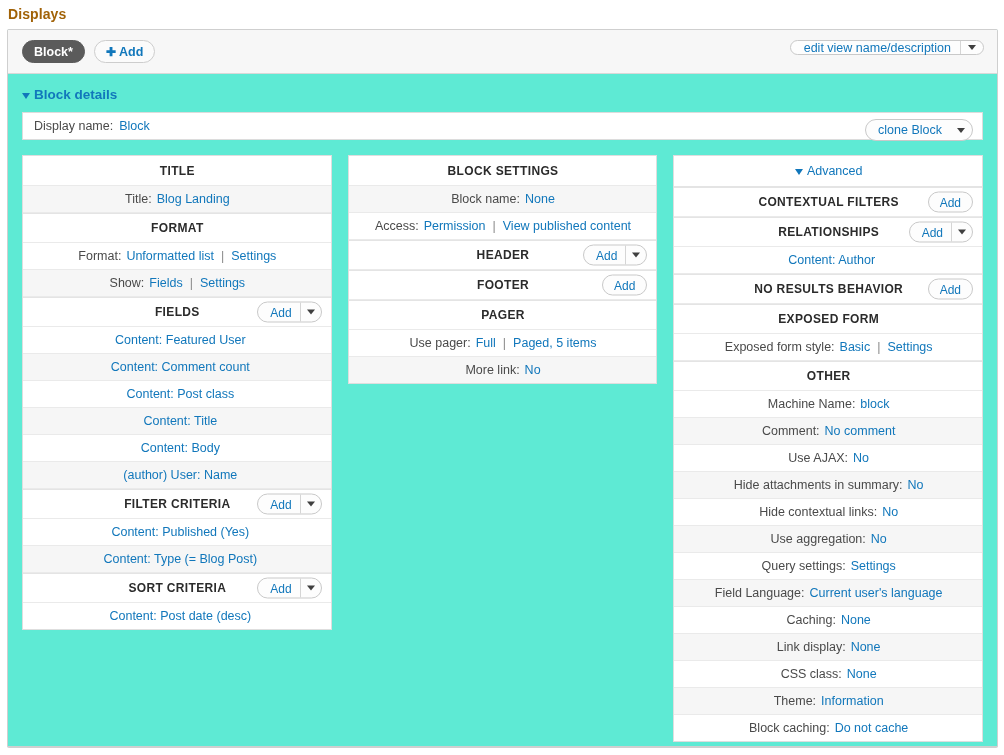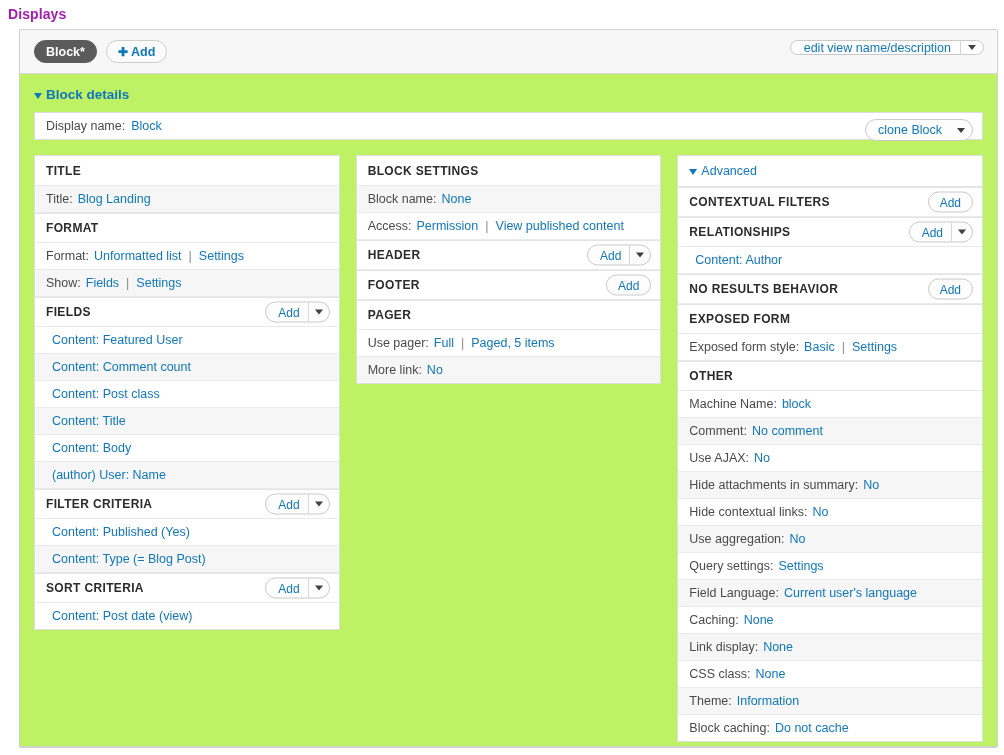--- a/index.html
+++ b/index.html
@@ -15,32 +15,32 @@
     height: 755px;
     overflow: hidden;
     background: #ffffff;
     box-sizing: border-box;
   }
 
   
   .page-title {
     font-size: 14px;
     font-weight: bold;
-    color: #a21caf;
+    color: #a16207;
     padding: 6px 18px 7px 8px;
     letter-spacing: 0.1px;
   }
 
   
   .views-edit {
-    margin: 0 6px 0 19px;
+    margin: 0 6px 0 7px;
     border: 1px solid #cfcfcf;
     border-bottom-width: 2px;
     border-radius: 2px;
-    background: #bef264;
+    background: #5eead4;
     height: 719px;
     box-sizing: border-box;
     display: flex;
     flex-direction: column;
   }
 
   
   .tabs-bar {
     height: 44px;
     background: #f7f7f7;
@@ -206,20 +206,21 @@
   
   .row {
     position: relative;
     box-sizing: border-box;
     padding: 6px 10px 6px 11px;
     min-height: 26px;
     display: flex;
     align-items: center;
     font-size: 12.5px;
     border-bottom: 1px solid #eaeaea;
+    justify-content: center;
   }
   .row:last-child { border-bottom: none; }
   .row.shaded { background: #f6f6f6; }
   .row.bucket {
     font-weight: bold;
     color: #2b2b2b;
     font-size: 12px;
     letter-spacing: 0.35px;
     min-height: 30px;
     background: #ffffff;
@@ -394,21 +395,21 @@
               <span>SORT CRITERIA</span>
               <div class="add-btn with-caret">
                 <span class="lbl">Add</span>
                 <span class="sep" style="width: 1px; align-self: stretch; background: rgb(213, 213, 213);"></span>
                 <span class="caret-wrap" style="width: 20px;">
                   <span class="caret"></span>
                 </span>
               </div>
             </div>
             <div class="row">
-              <span class="item-link">Content: Post date (view)</span>
+              <span class="item-link">Content: Post date (desc)</span>
             </div>
           </div>
         <div class="col" id="col-middle">
             <div class="row bucket">
               <span>BLOCK SETTINGS</span>
             </div>
             <div class="row shaded">
               <span class="label">Block name:</span>
               <span class="gap"></span>
               <span class="link">None</span>

